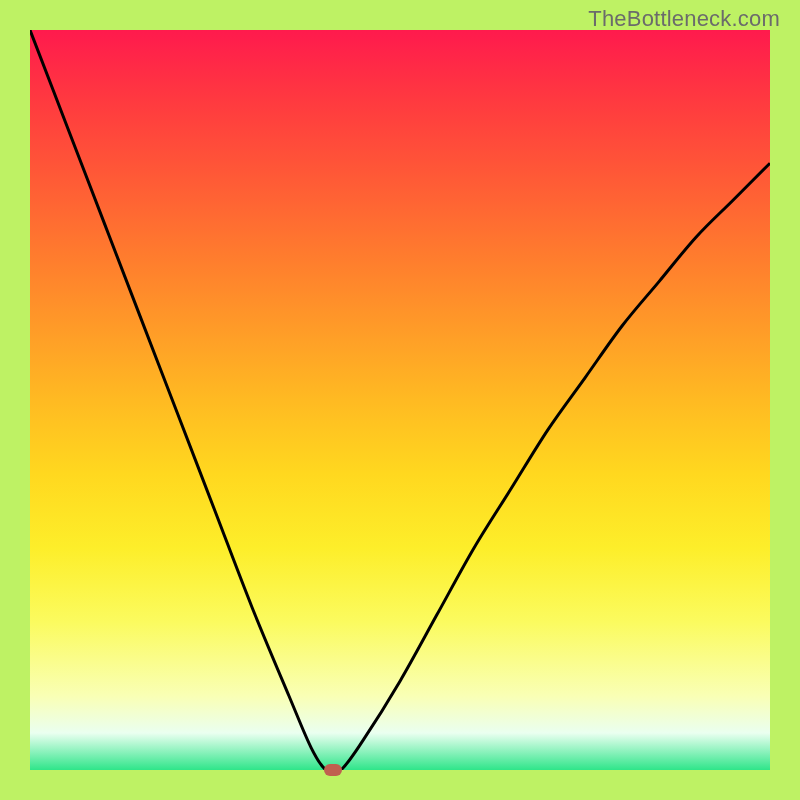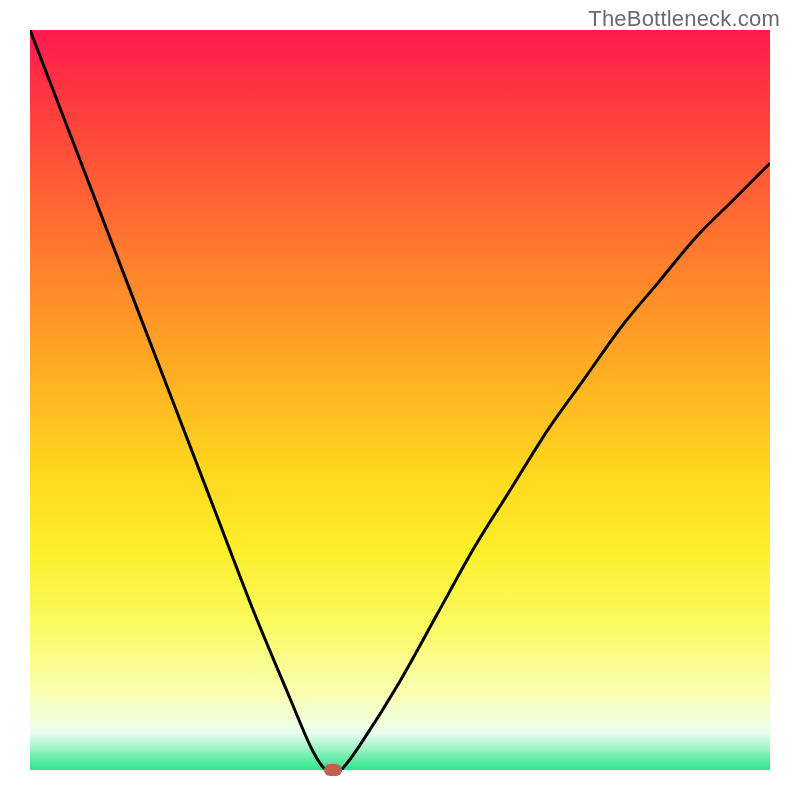--- a/index.html
+++ b/index.html
@@ -10,21 +10,21 @@
     background: #000;
     overflow: hidden;
     font-family: Arial, Helvetica, sans-serif;
   }
   .frame {
     position: absolute;
     left: 0;
     top: 0;
     width: 800px;
     height: 800px;
-    background: #ffffff;
+    background: #bef264;
   }
   .plot-area {
     position: absolute;
     left: 30px;
     top: 30px;
     width: 740px;
     height: 740px;
     background: linear-gradient(
       to bottom,
       #ff1a4d 0%,

